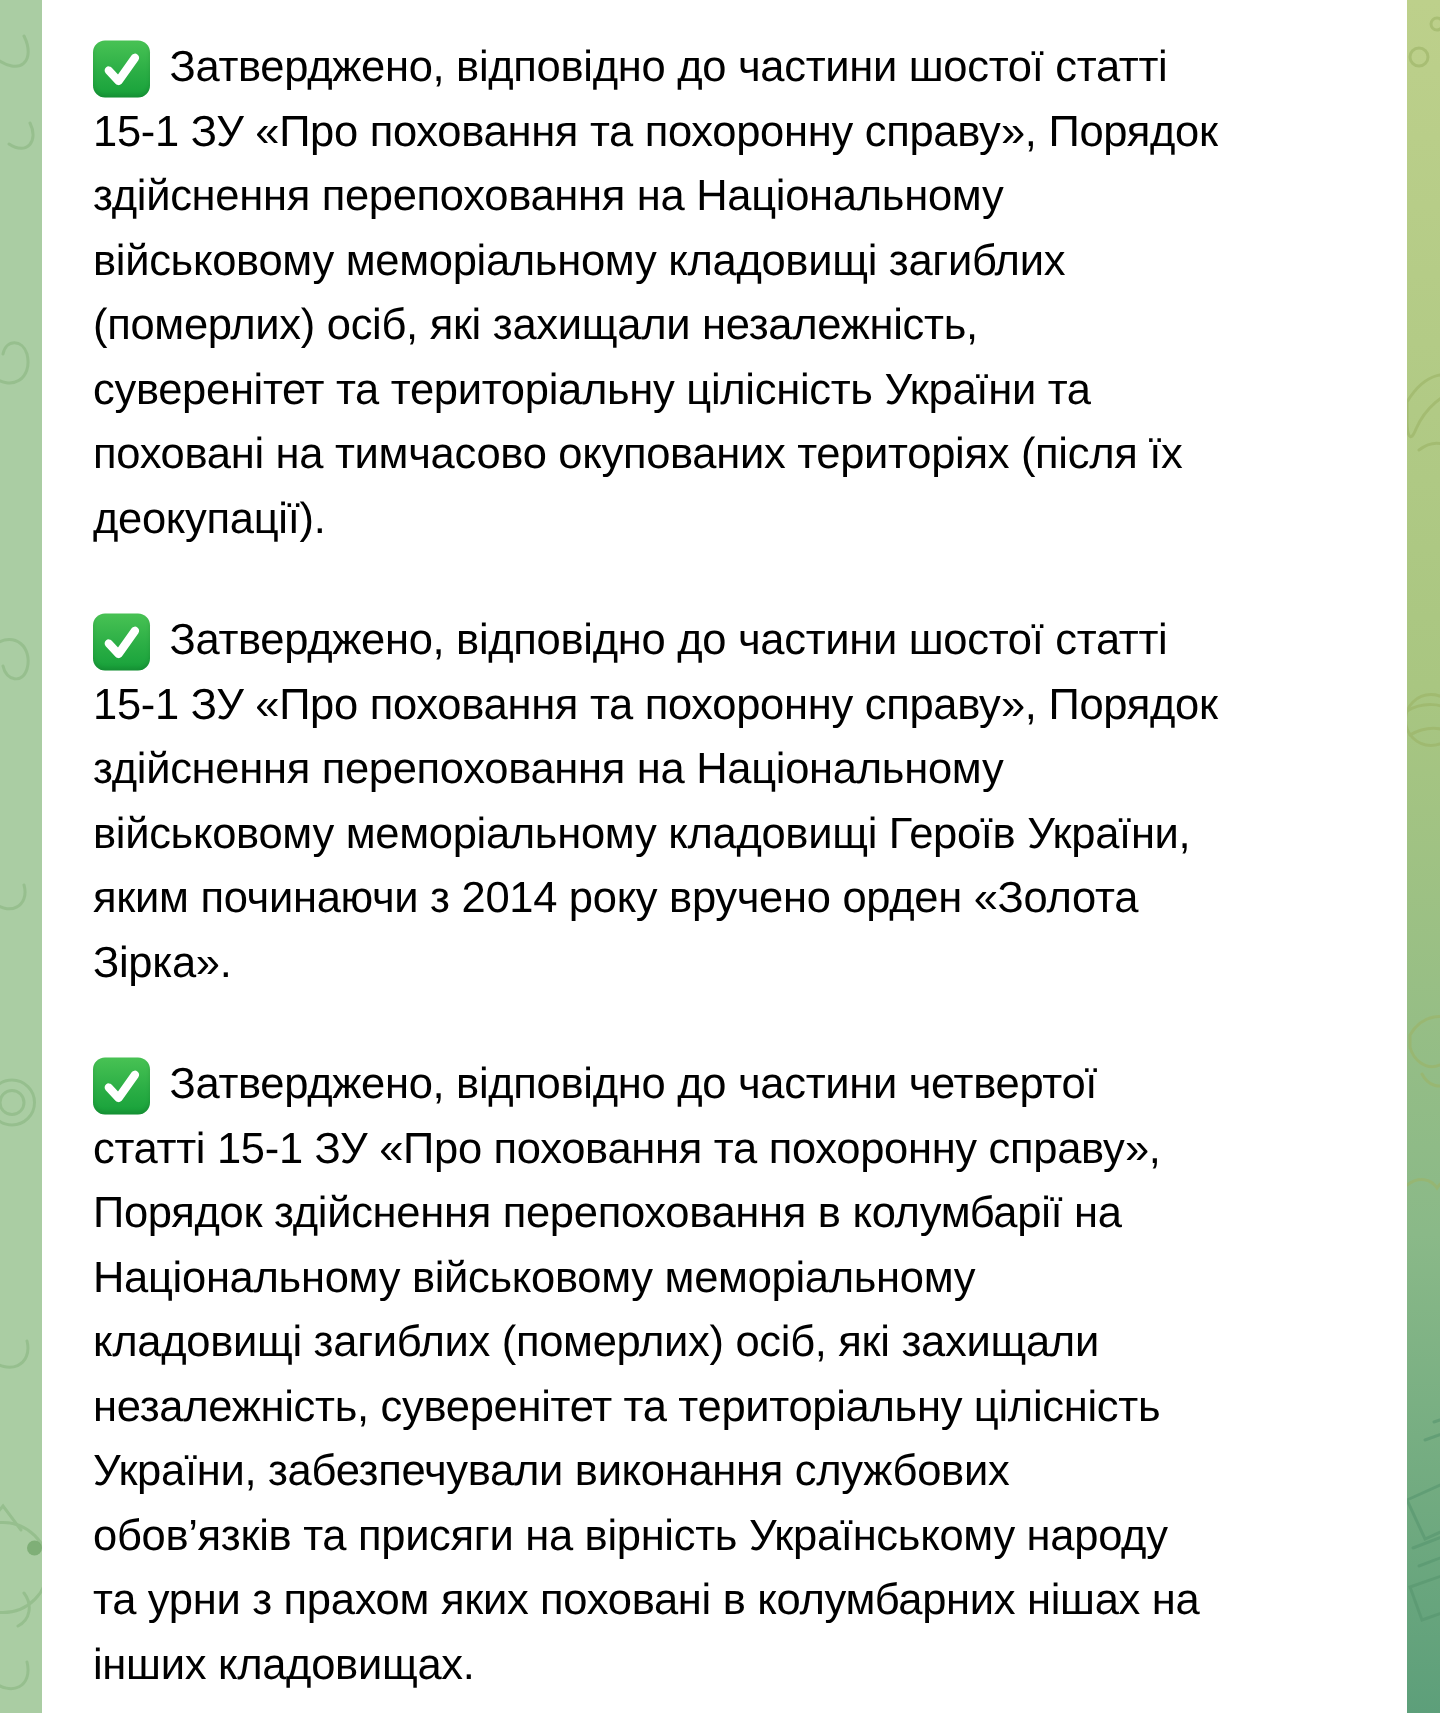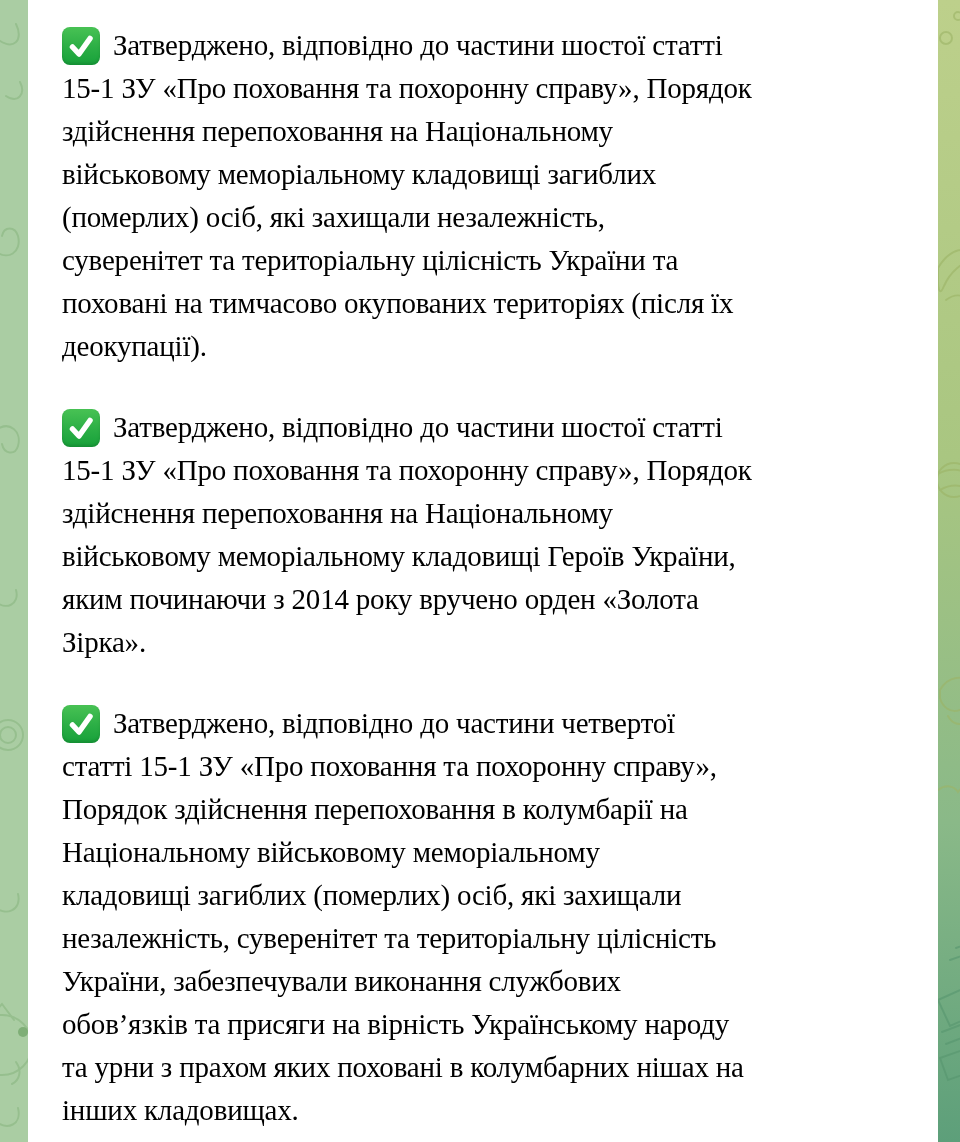--- a/index.html
+++ b/index.html
@@ -19,21 +19,20 @@
     width: 910px; height: 1142px;
     background: #ffffff;
   }
   .content { padding: 24px 8px 0 34px; }
   .para {
     position: relative;
     color: #000000;
     font-size: 29px;
     line-height: 43px;
     letter-spacing: -0.2px;
-    font-family: Liberation Serif, serif;
   }
   .para + .para { margin-top: 38px; }
   .emoji {
     position: absolute; left: 0; top: 3px;
     width: 38px; height: 38px;
     border-radius: 8px;
     background: linear-gradient(180deg, #48c254 0%, #2bae45 55%, #17a13a 100%);
     box-shadow: inset 0 -2px 3px rgba(0,0,0,0.12);
   }
   .emoji svg { display: block; }

